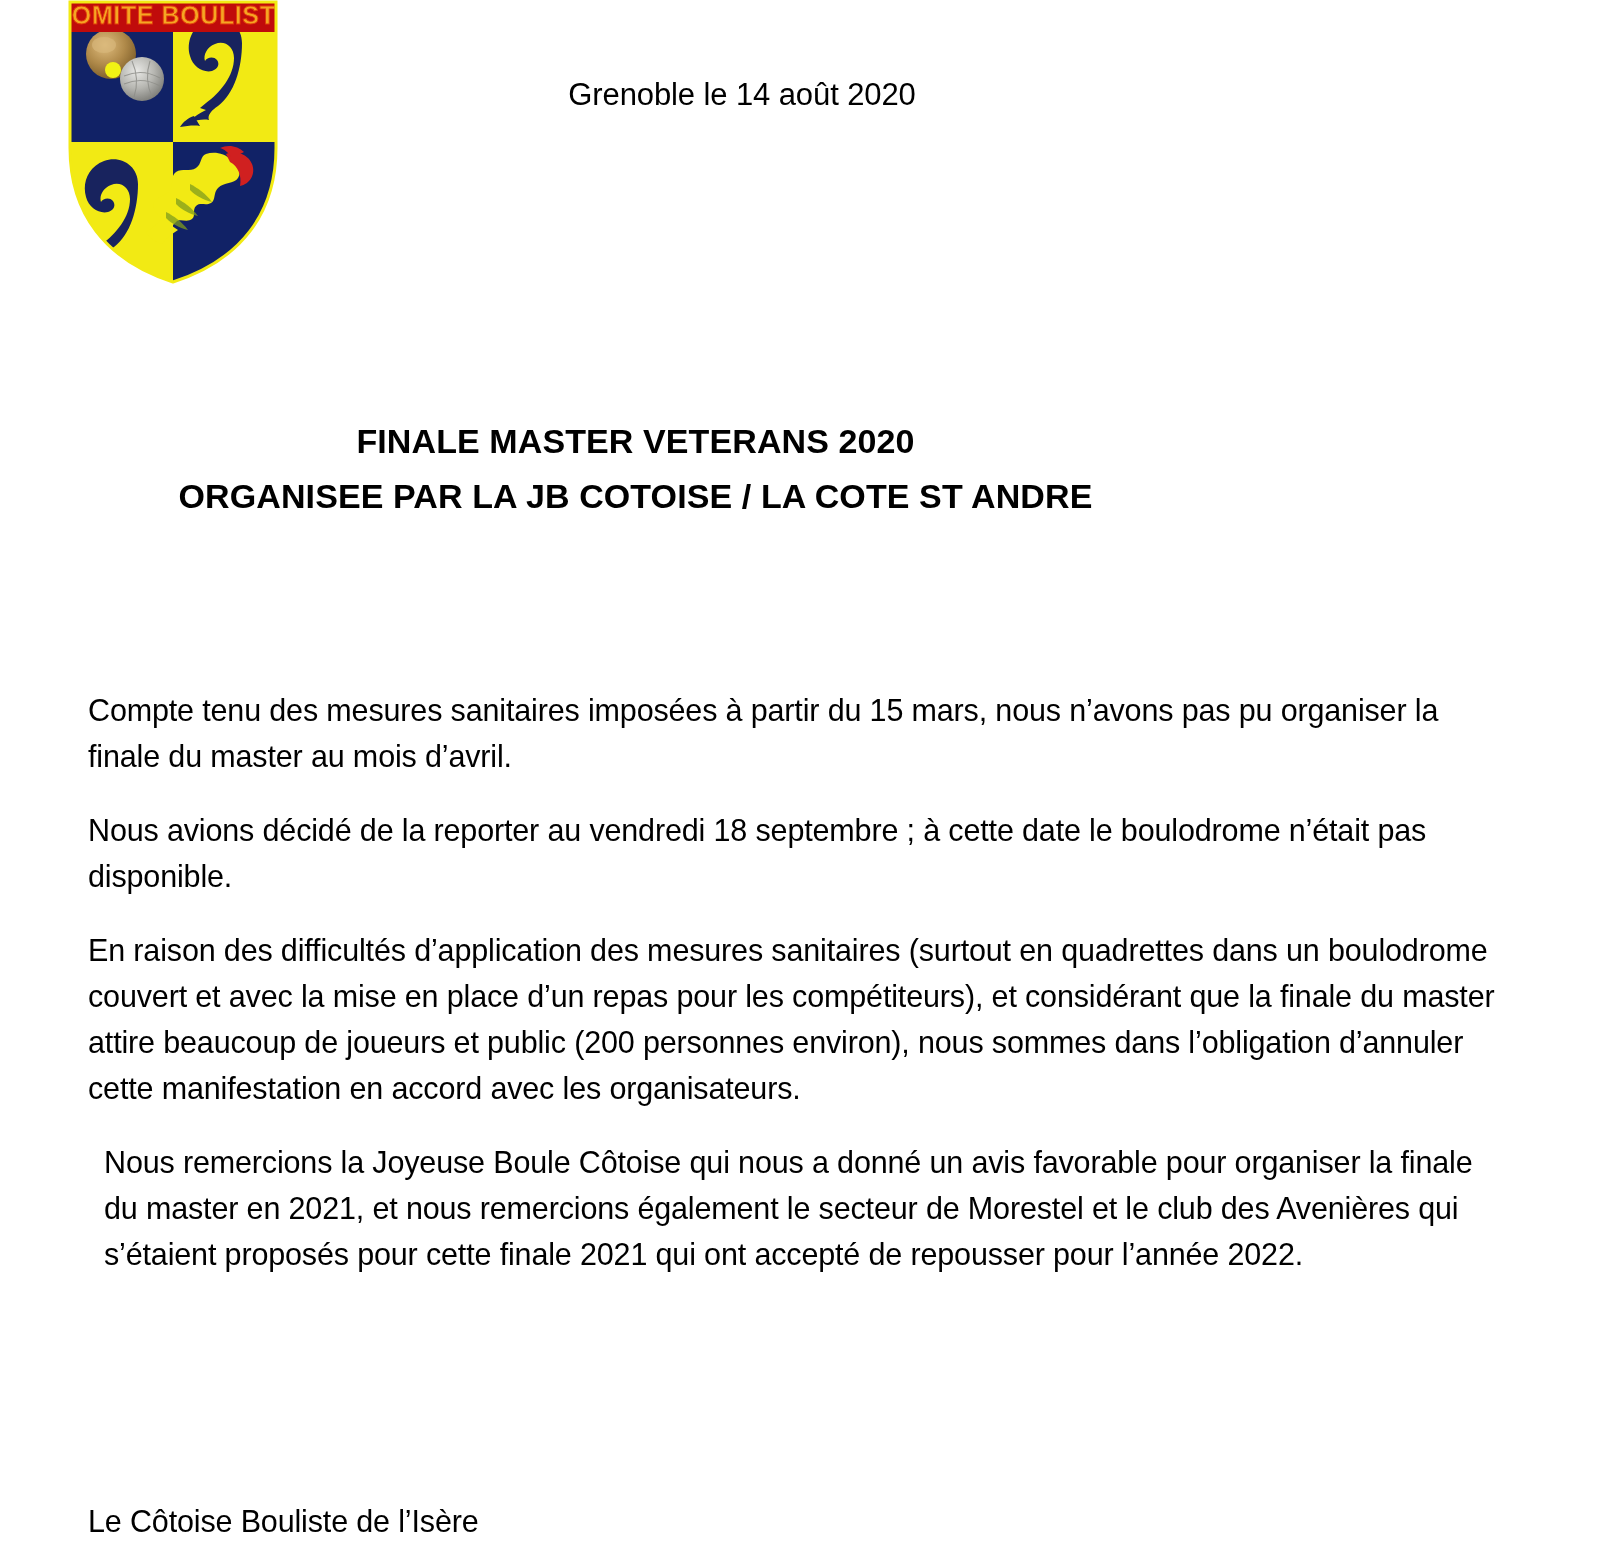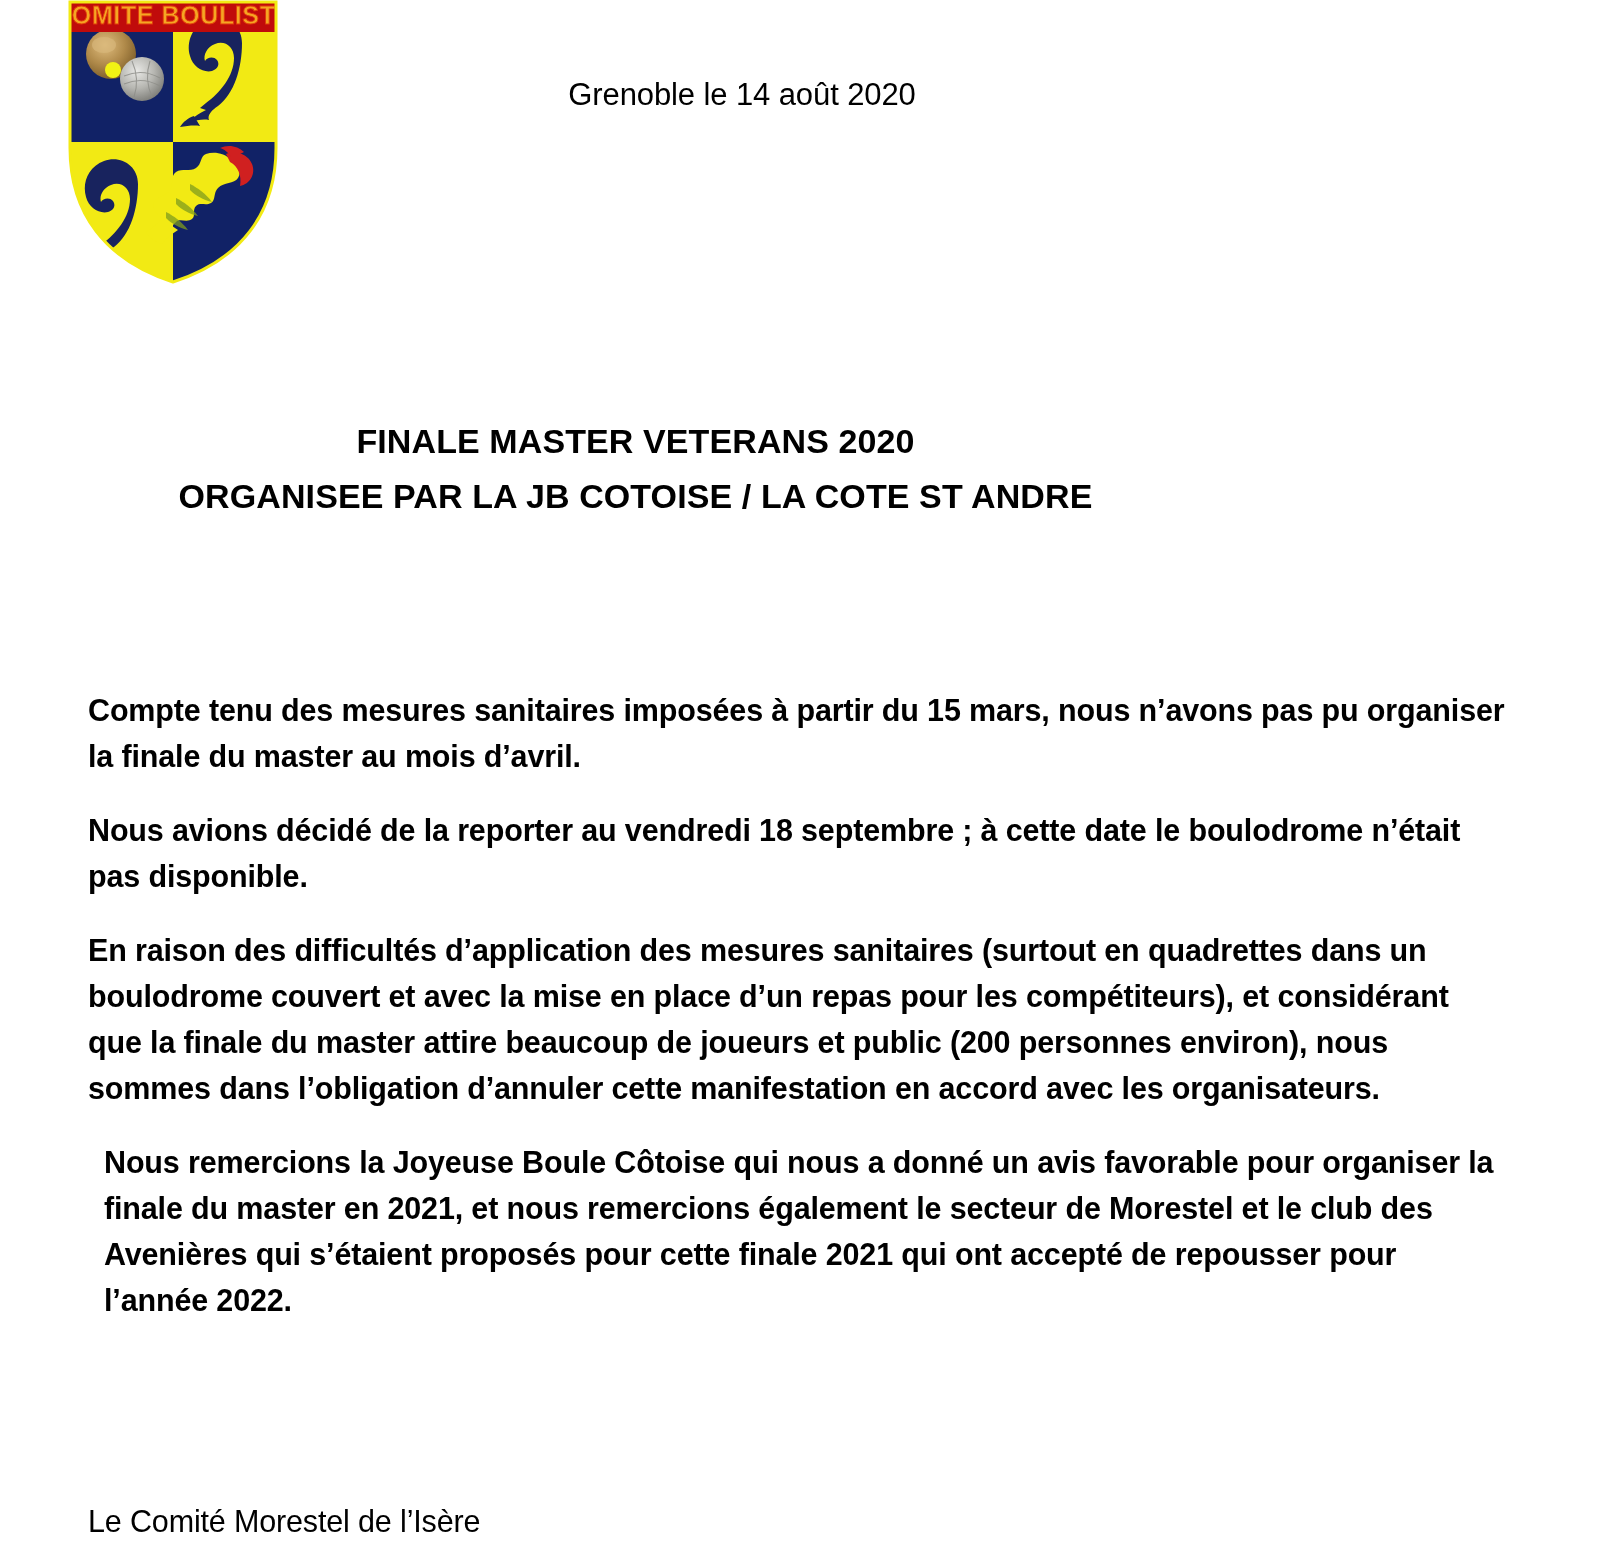--- a/index.html
+++ b/index.html
@@ -73,21 +73,20 @@
   
   #body-text {
     position: absolute;
     left: 88px;
     top: 687px;
     width: 1420px;
     font-size: 30.5px;
     line-height: 46px;
     letter-spacing: -0.15px;
     text-align: left;
-    font-weight: bold;
   }
   #body-text .para {
     margin: 0 0 28px 0;
   }
   #body-text .para:last-child {
     margin-bottom: 0;
     margin-left: 16px;
   }
 
   
@@ -197,13 +196,13 @@
   <span class="title-line">ORGANISEE PAR LA JB COTOISE / LA COTE ST ANDRE</span>
 </div>
 
 <div id="body-text">
   <p class="para">Compte tenu des mesures sanitaires imposées à partir du 15 mars, nous n’avons pas pu organiser la finale du master au mois d’avril.</p>
   <p class="para">Nous avions décidé de la reporter au vendredi 18 septembre ; à cette date le boulodrome n’était pas disponible.</p>
   <p class="para">En raison des difficultés d’application des mesures sanitaires (surtout en quadrettes dans un boulodrome couvert et avec la mise en place d’un repas pour les compétiteurs), et considérant que la finale du master attire beaucoup de joueurs et public (200 personnes environ), nous sommes dans l’obligation d’annuler cette manifestation en accord avec les organisateurs.</p>
   <p class="para">Nous remercions la Joyeuse Boule Côtoise qui nous a donné un avis favorable pour organiser la finale du master en 2021, et nous remercions également le secteur de Morestel et le club des Avenières qui s’étaient proposés pour cette finale 2021 qui ont accepté de repousser pour l’année 2022.</p>
 </div>
 
-<div id="signature">Le Comité Morestel de l’Isère</div>
+<div id="signature">Le Côtoise Bouliste de l’Isère</div>
 
 </body></html>

